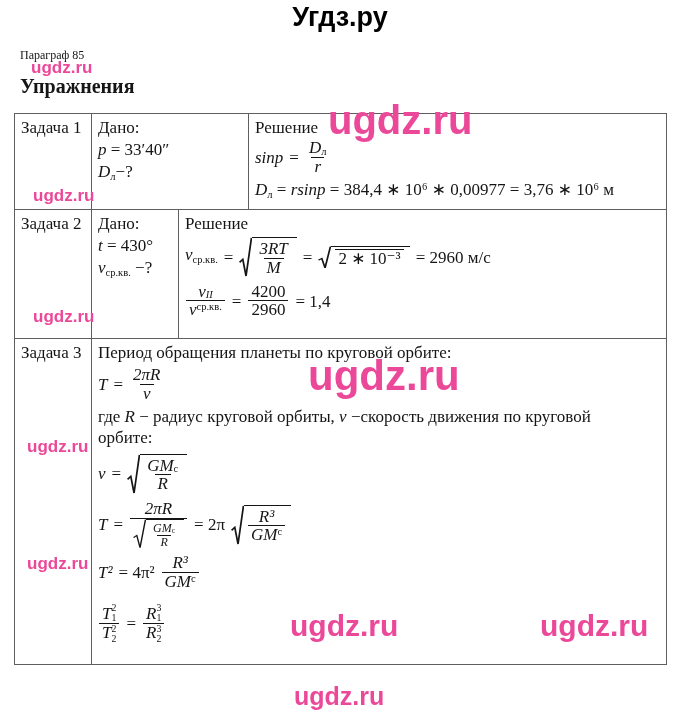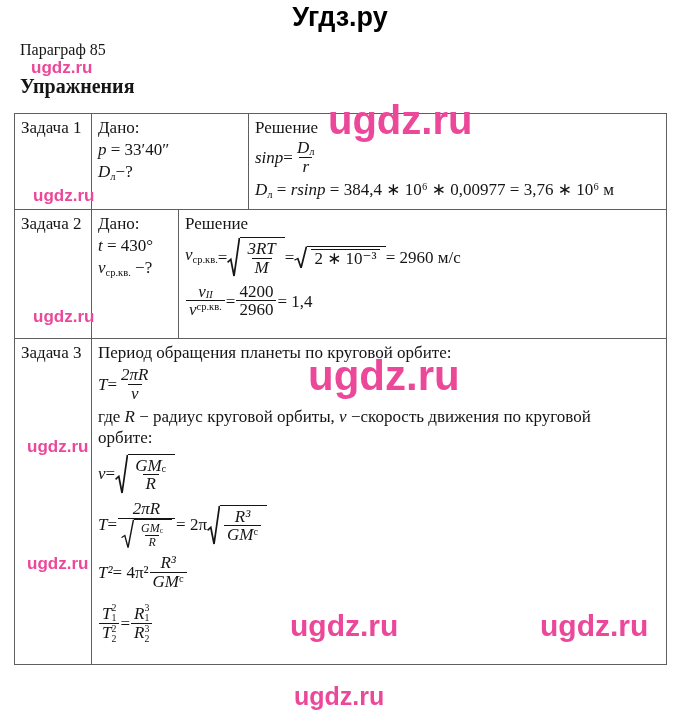--- a/index.html
+++ b/index.html
@@ -5,21 +5,21 @@
   html,body{margin:0;padding:0;background:#fff;}
   .page{
     position:relative;width:680px;height:714px;background:#ffffff;
     font-family:"Liberation Serif","DejaVu Serif",serif;color:#151515;overflow:hidden;
   }
   
   .site-title{
     position:absolute;top:2px;left:0;width:100%;text-align:center;
     font-family:"Liberation Sans","DejaVu Sans",sans-serif;font-weight:700;font-size:27px;color:#000;
   }
-  .para-label{position:absolute;left:20px;top:41px;font-size:16px;}
+  .para-label{position:absolute;left:20px;top:48px;font-size:12px;}
   .section-label{position:absolute;left:20px;top:75px;font-size:20px;font-weight:bold;}
   
   .wm{
     position:absolute;font-family:"Liberation Sans","DejaVu Sans",sans-serif;
     font-weight:700;color:#ec4899;line-height:1;z-index:6;white-space:nowrap;
   }
   
   .tbl{
     position:absolute;left:14px;top:113px;width:651px;
     border:1.5px solid #5f5f5f;z-index:2;background:transparent;
@@ -28,21 +28,21 @@
   .row1{grid-template-columns:76px 157px 1fr;height:95px;}
   .row2{grid-template-columns:76px 87px 1fr;height:128px;border-top:1.5px solid #5f5f5f;}
   .row3{grid-template-columns:76px 1fr;height:325px;border-top:1.5px solid #5f5f5f;}
   .cell{padding:3px 6px 2px 6px;font-size:17px;line-height:21px;overflow:hidden;}
   .cell + .cell{border-left:1.5px solid #5f5f5f;}
   
   .fi{font-style:italic;}
   .sub{font-size:0.62em;vertical-align:-0.28em;font-style:normal;}
   .sub.fi{font-style:italic;}
   .mline{margin-top:1px;white-space:nowrap;}
-  .fline{display:flex;align-items:center;white-space:nowrap;}
+  .fline{display:flex;align-items:center;gap:6px;white-space:nowrap;}
   .frac{display:inline-flex;flex-direction:column;align-items:center;vertical-align:middle;margin:0 1px;}
   .fn{padding:0 3px;line-height:1.05;display:flex;align-items:flex-end;justify-content:center;}
   .fd{border-top:1.4px solid #151515;padding:0 3px;line-height:1.1;display:flex;justify-content:center;}
   .sqrt{position:relative;display:inline-flex;padding-left:13px;vertical-align:middle;}
   .sqrt>svg{position:absolute;left:0;top:0;width:13px;height:100%;}
   .sbody{border-top:1.6px solid #151515;padding:2px 5px 0 3px;display:flex;align-items:center;}
   .small{font-size:12px;}
   .small .fd{border-top-width:1px;}
   .ss{display:inline-flex;flex-direction:column;font-size:0.58em;line-height:1.0;font-style:normal;vertical-align:-0.45em;}
   .ss span{display:block;}

